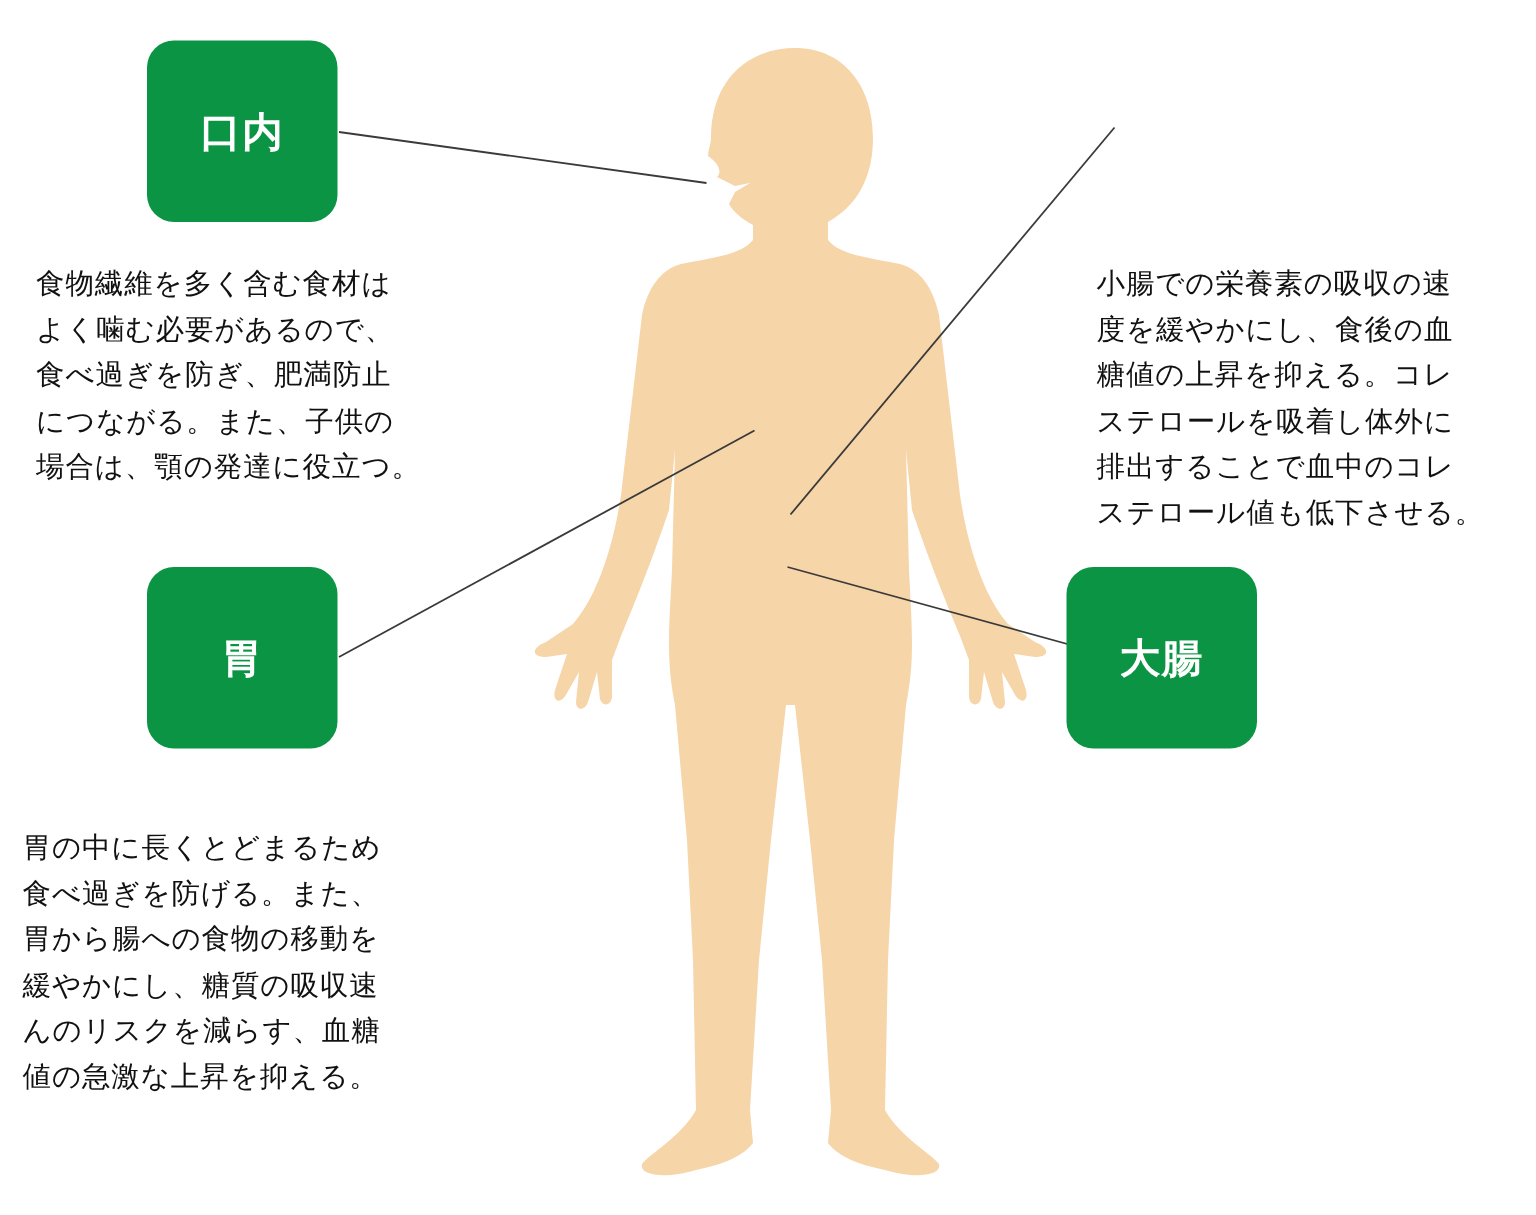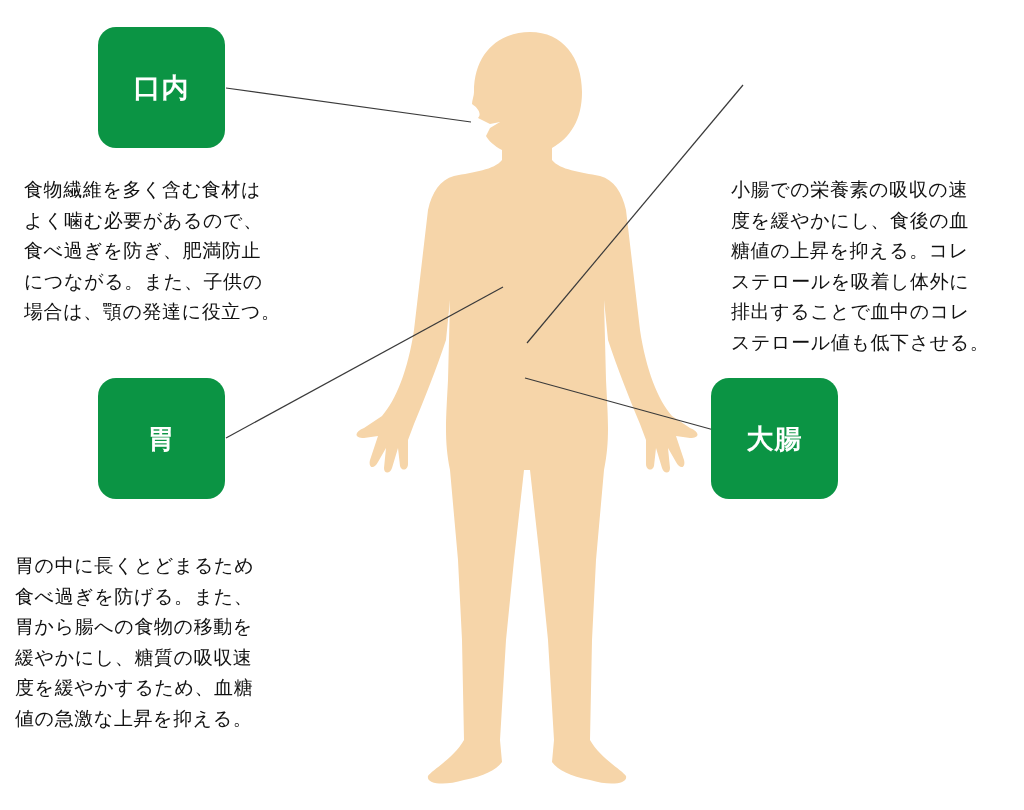--- a/index.html
+++ b/index.html
@@ -63,20 +63,20 @@
 排出することで血中のコレ
 ステロール値も低下させる。</div>
 
   <div class="organ-box" style="left:98px; top:378px;">
     <span>胃</span>
   </div>
   <div class="desc" style="left:15px; top:550px;">胃の中に長くとどまるため
 食べ過ぎを防げる。また、
 胃から腸への食物の移動を
 緩やかにし、糖質の吸収速
-度を緩やかするため、血糖
+んのリスクを減らす、血糖
 値の急激な上昇を抑える。</div>
 
   <div class="organ-box" style="left:711px; top:378px;">
     <span>大腸</span>
   </div>
 
 </div>
 
 </body></html>

